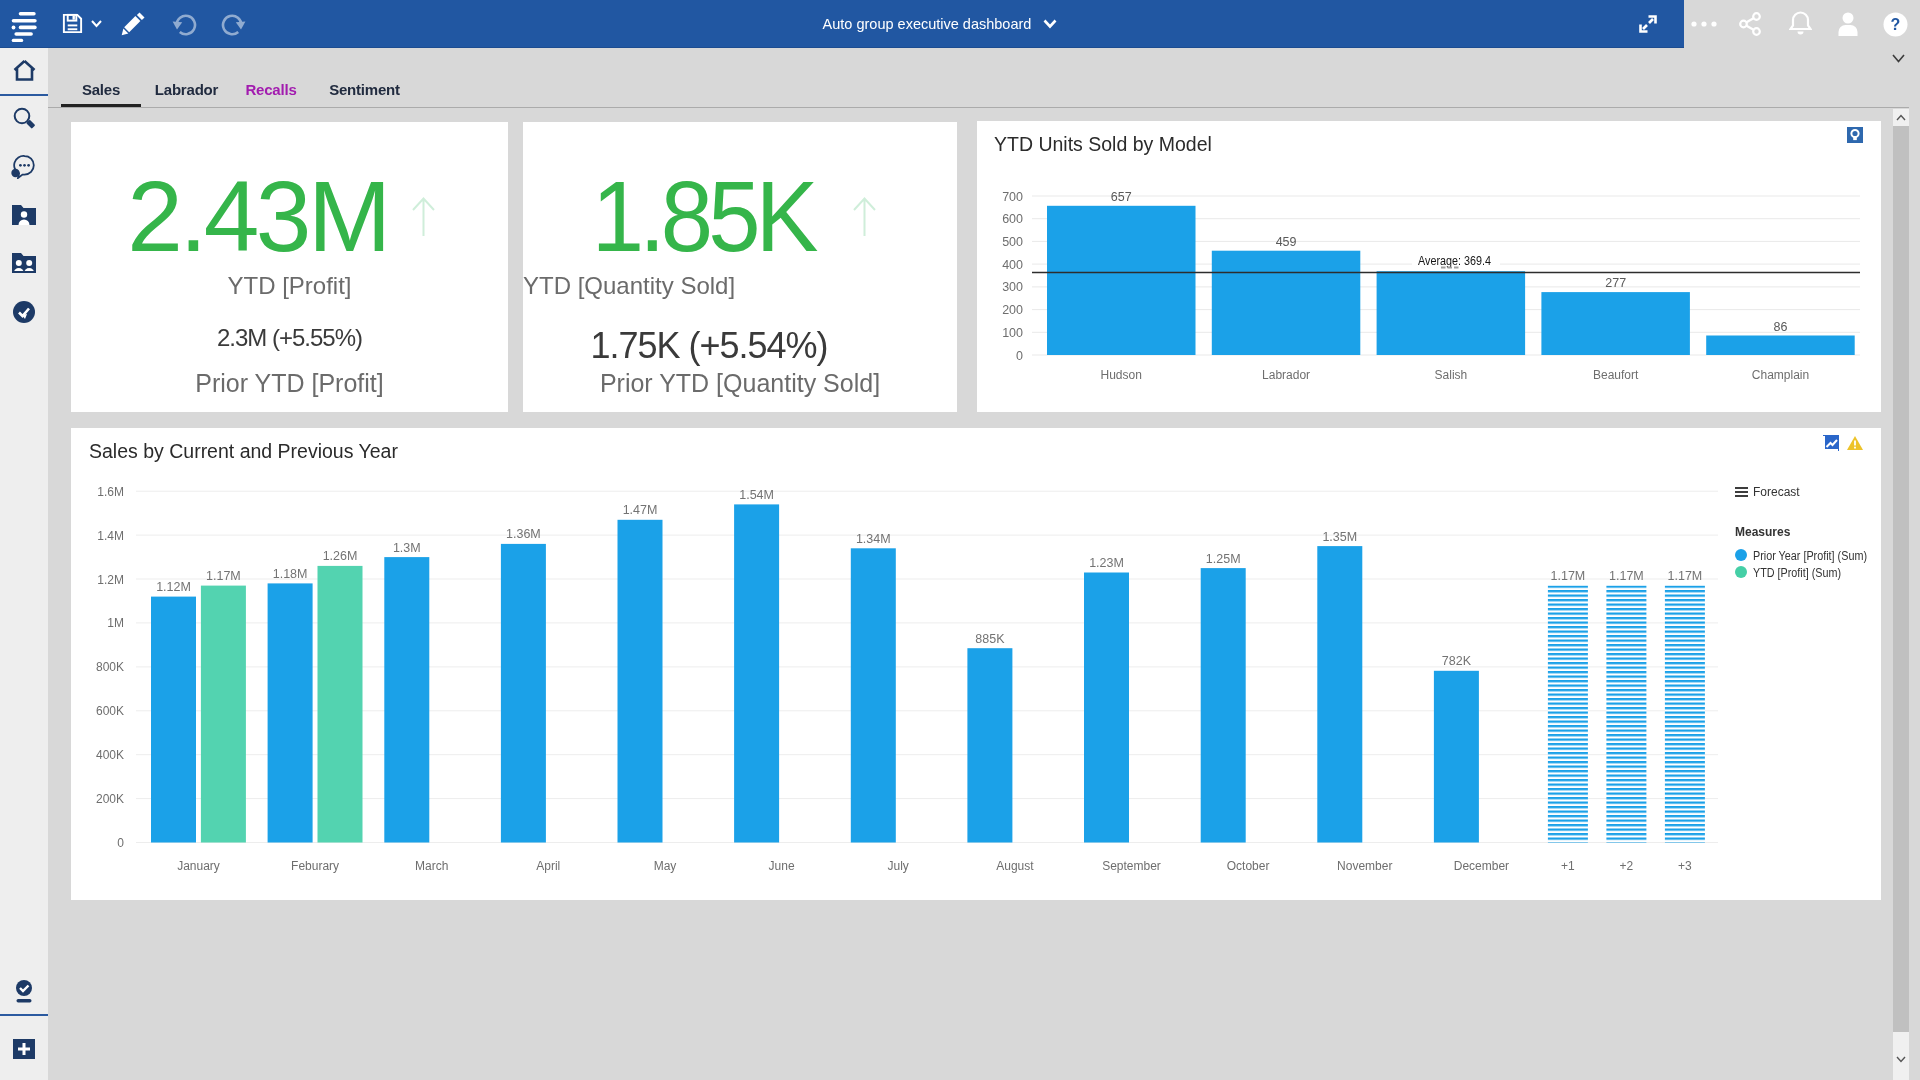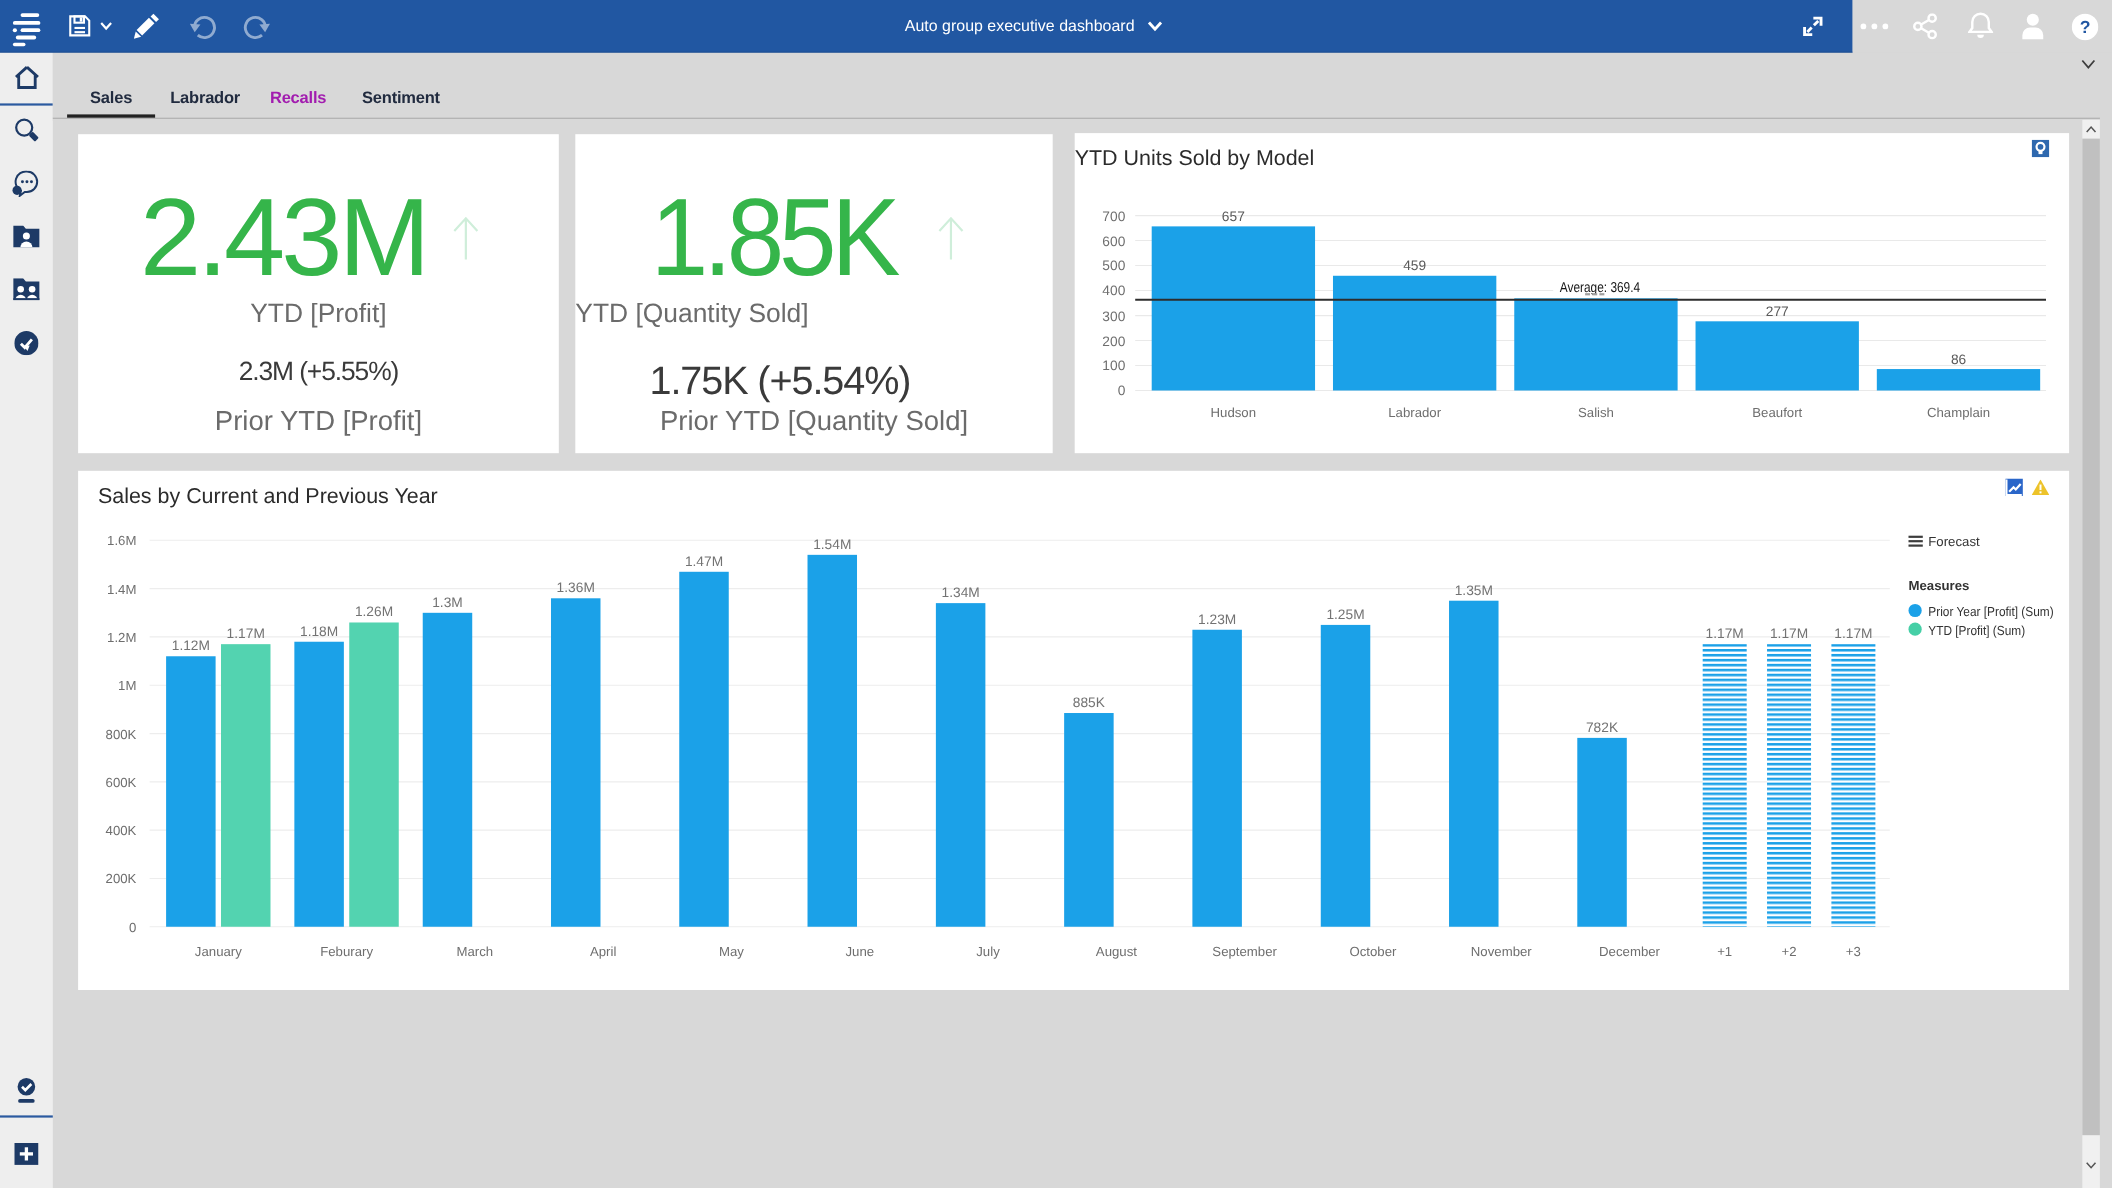--- a/index.html
+++ b/index.html
@@ -189,21 +189,21 @@
   <div class="abs" style="left:-5px;top:44px;width:369px;text-align:center;line-height:1;font-size:100px;color:#35b54a;letter-spacing:-5px;transform:scaleX(0.94);transform-origin:189px 50%;">1.85K</div>
   <svg class="abs" style="left:329px;top:75px" width="25" height="40" viewBox="0 0 25 40">
       <path d="M12.5 39 V3 M2 13 L12.5 1.5 L23 13" fill="none" stroke="#cfeeda" stroke-width="2"></path>
   </svg>
   <div class="abs" style="left:0;top:150px;width:434px;line-height:1.2;font-size:24px;color:#6b6b6b;">YTD [Quantity Sold]</div>
   <div class="abs" style="left:0;top:202px;width:372px;text-align:center;line-height:1.2;font-size:36px;letter-spacing:-1px;color:#3a3a3a;">1.75K (+5.54%)</div>
   <div class="abs" style="left:0;top:246px;width:434px;text-align:center;line-height:1.2;font-size:25px;color:#6b6b6b;">Prior YTD [Quantity Sold]</div>
 </div>
 
 <div class="card" style="left:977px;top:121px;width:904px;height:291px;">
-  <div class="abs" style="left:0;top:12px;font-size:19.5px;color:#2b2b2b;">YTD Units Sold by Model</div>
+  <div class="abs" style="left:17px;top:12px;font-size:19.5px;color:#2b2b2b;">YTD Units Sold by Model</div>
   <svg class="abs" style="left:870px;top:6px" width="16" height="16" viewBox="0 0 16 16">
     <rect width="16" height="16" fill="#2e68ae"></rect>
     <circle cx="8" cy="6.5" r="3.6" fill="none" stroke="#ffffff" stroke-width="2"></circle>
     <rect x="6.2" y="9.5" width="3.6" height="3.6" fill="#ffffff"></rect>
   </svg>
   <div class="abs" style="left:0;top:0;">
   <svg width="904" height="291" viewBox="0 0 904 291" font-family="Liberation Sans, sans-serif">
         <line x1="55" y1="234.0" x2="883" y2="234.0" stroke="#e9e9e9" stroke-width="1"></line>
         <text x="46" y="238.5" text-anchor="end" font-size="12.5" fill="#6e6e6e">0</text>
         <line x1="55" y1="211.3" x2="883" y2="211.3" stroke="#e9e9e9" stroke-width="1"></line>

